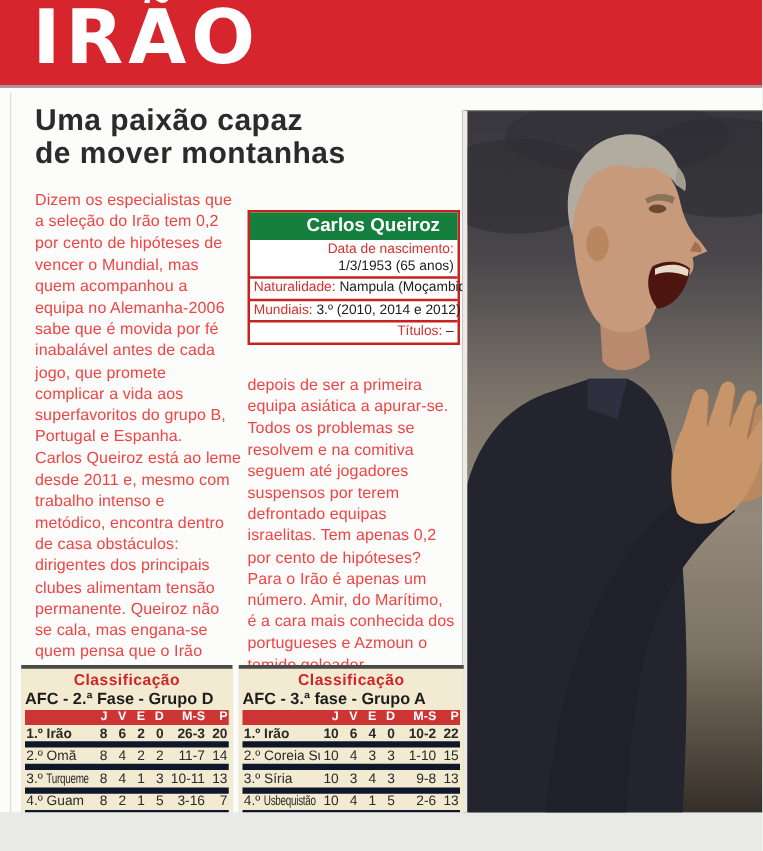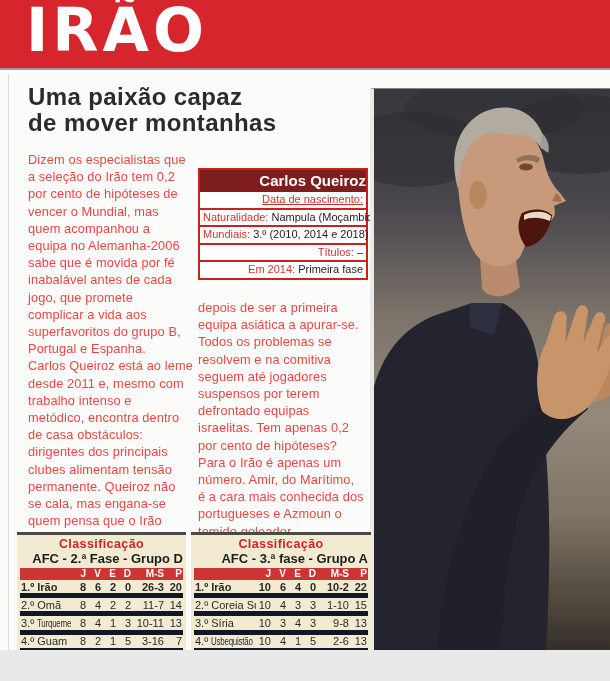--- a/index.html
+++ b/index.html
@@ -35,49 +35,49 @@
   }
   .col-left { left:28px; top:151px; width:168px; }
   .col-mid  { left:198px; top:299px; width:174px; }
 
   
   .infobox {
     position:absolute; left:198px; top:168px; width:170px;
     background:#ffffff; border:2px solid #c8221f; box-sizing:border-box;
   }
   .ib-header {
-    background:#7f1d1d; color:#fff; font-weight:bold; font-size:15px;
-    text-align:right; padding:2px 0 3px 4px; line-height:17px;
+    background:#15803d; color:#fff; font-weight:bold; font-size:15px;
+    text-align:right; padding:2px 14px 3px 4px; line-height:17px;
   }
   .ib-row {
     text-align:right; font-size:11px; line-height:13.5px;
     padding:1px 3px; color:#1c1c1c; white-space:nowrap;
   }
   .ib-row + .ib-row { border-top:2px solid #c8221f; }
   .ib-label { color:#d2332d; }
-  .two-line .ib-label, .two-line .ib-value { display:block;text-decoration:underline; }
+  .two-line .ib-label, .two-line .ib-value { display:block; }
 
   
   .photo {
     position:absolute; left:370px; top:88px; width:240px; height:593px;
     border-left:4px solid #eceae5; border-top:1px solid #83837f;
     box-sizing:border-box; background:#55504b;
   }
   .photo svg { display:block; width:100%; height:100%; }
 
   
   .standings {
     position:absolute; top:532px; background:#f2ebd2;
     border-top:3px solid #4a4a48; padding:2px 3px 1px 3px;
     box-sizing:border-box; box-shadow:0 2px 0 #cfcfc8;
   }
   .st-left  { left:17px;  width:169px; }
   .st-right { left:191px; width:180px; }
   .st-title { color:#d2232a; font-weight:bold; font-size:12.5px; text-align:center; letter-spacing:0.4px; line-height:14px; }
-  .st-sub   { color:#1d1d1b; font-weight:bold; font-size:13px;  text-align:right; line-height:16px; padding-bottom:1px; }
+  .st-sub   { color:#1d1d1b; font-weight:bold; font-size:13px;  text-align:left; line-height:16px; padding-bottom:1px; }
   .st-head {
     display:flex; background:#cd3434; color:#ffffff; font-weight:bold;
     font-size:10px; line-height:12px; padding:0 1px;
   }
   .trow {
     display:flex; font-size:11px; line-height:12.2px; color:#2a2a28;
     padding:0.5px 1px; border-bottom:5px solid #0f172a; align-items:baseline;
   }
   .trow.bold { font-weight:bold; }
   .team-cell { flex:1; white-space:nowrap; overflow:hidden; }
@@ -136,36 +136,33 @@
 Para o Irão é apenas um
 número. Amir, do Marítimo,
 é a cara mais conhecida dos
 portugueses e Azmoun o
 temido goleador.</div>
 
   <div class="infobox">
     <div class="ib-header">Carlos Queiroz</div>
     <div class="ib-row two-line">
       <span class="ib-label">Data de nascimento:</span>
+      <span class="ib-value">1/3/1953 (65 anos)</span>
     </div>
     <div class="ib-row">
       <span class="ib-label">Naturalidade:</span>
       <span class="ib-value">Nampula (Moçambique)</span>
     </div>
     <div class="ib-row">
       <span class="ib-label">Mundiais:</span>
-      <span class="ib-value">3.º (2010, 2014 e 2018)</span>
+      <span class="ib-value">3.º (2010, 2014 e 2012)</span>
     </div>
     <div class="ib-row">
       <span class="ib-label">Títulos:</span>
       <span class="ib-value">–</span>
-    </div>
-    <div class="ib-row">
-      <span class="ib-label">Em 2014:</span>
-      <span class="ib-value">Primeira fase</span>
     </div>
   </div>
 
   <div class="photo">
     <svg viewBox="0 0 236 592" preserveAspectRatio="none">
       <defs>
         <linearGradient id="pbg" x1="0" x2="0" y1="0" y2="1">
           <stop offset="0" stop-color="#38373d"></stop>
           <stop offset="0.2" stop-color="#4a474c"></stop>
           <stop offset="0.38" stop-color="#7b7369"></stop>

